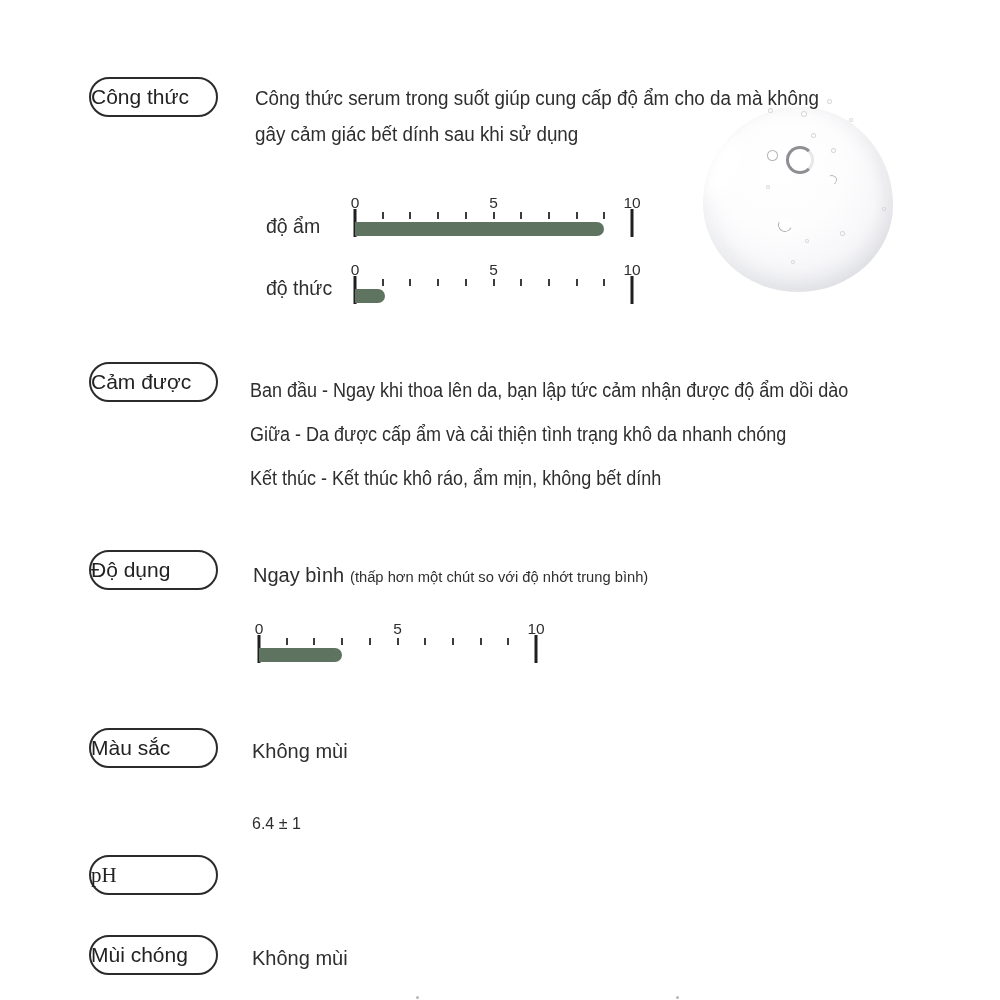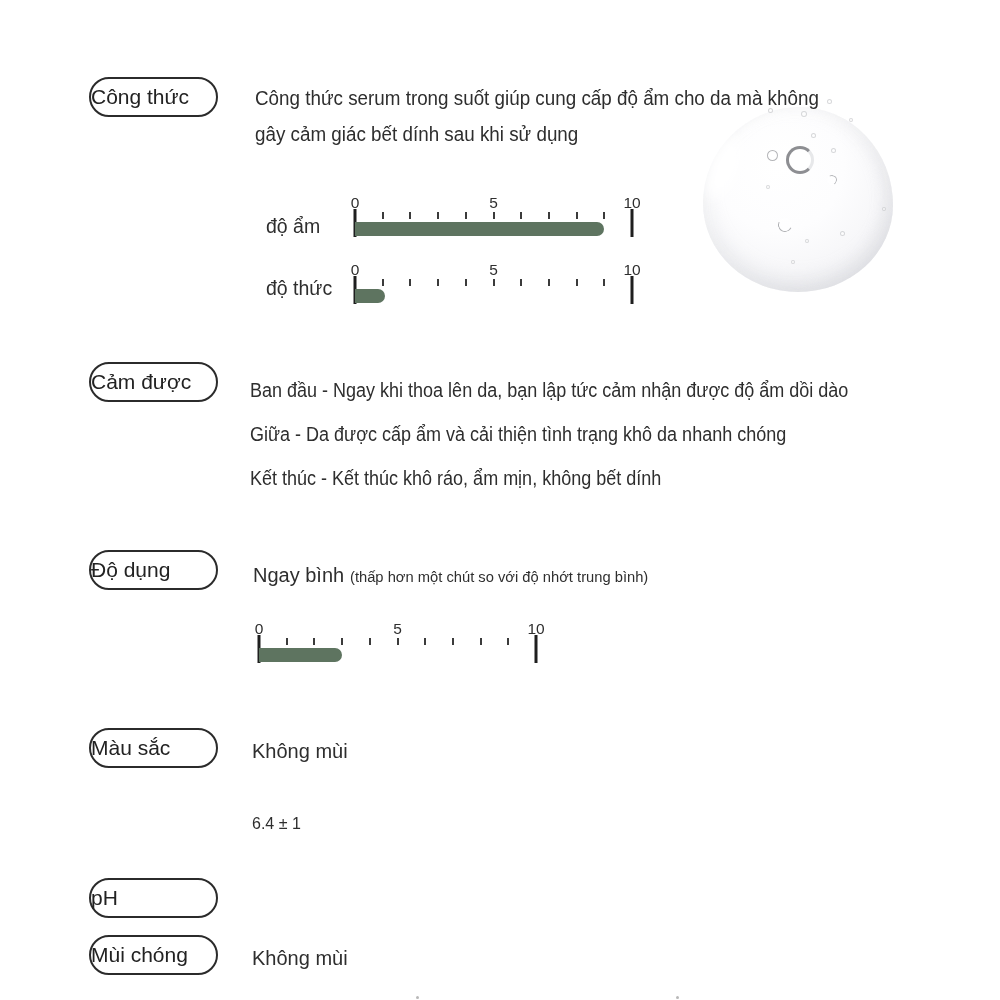--- a/index.html
+++ b/index.html
@@ -166,21 +166,21 @@
     <div class="tick" style="left: 90%;"></div>
     <div class="tick long" style="left: 100%;"></div>
     <div class="bar" style="width: 30%;"></div>
   </div>
 
 <div class="pill" style="top:728px;">
   <span>Màu sắc</span>
 </div>
 <div class="txt" style="left:252px;top:740px;font-size:20px;">Không mùi</div>
 
-<div class="pill" style="top:878px;">
+<div class="pill" style="top:855px;font-family:Liberation Serif, serif;">
   <span>pH</span>
 </div>
 <div class="txt" style="left:252px;top:815px;font-size:16px;">6.4 ± 1</div>
 
 <div class="pill" style="top:935px;">
   <span>Mùi chóng</span>
 </div>
 <div class="txt" style="left:252px;top:947px;font-size:20px;">Không mùi</div>
 
 <div class="speck" style="left:416px;top:996px;"></div>

